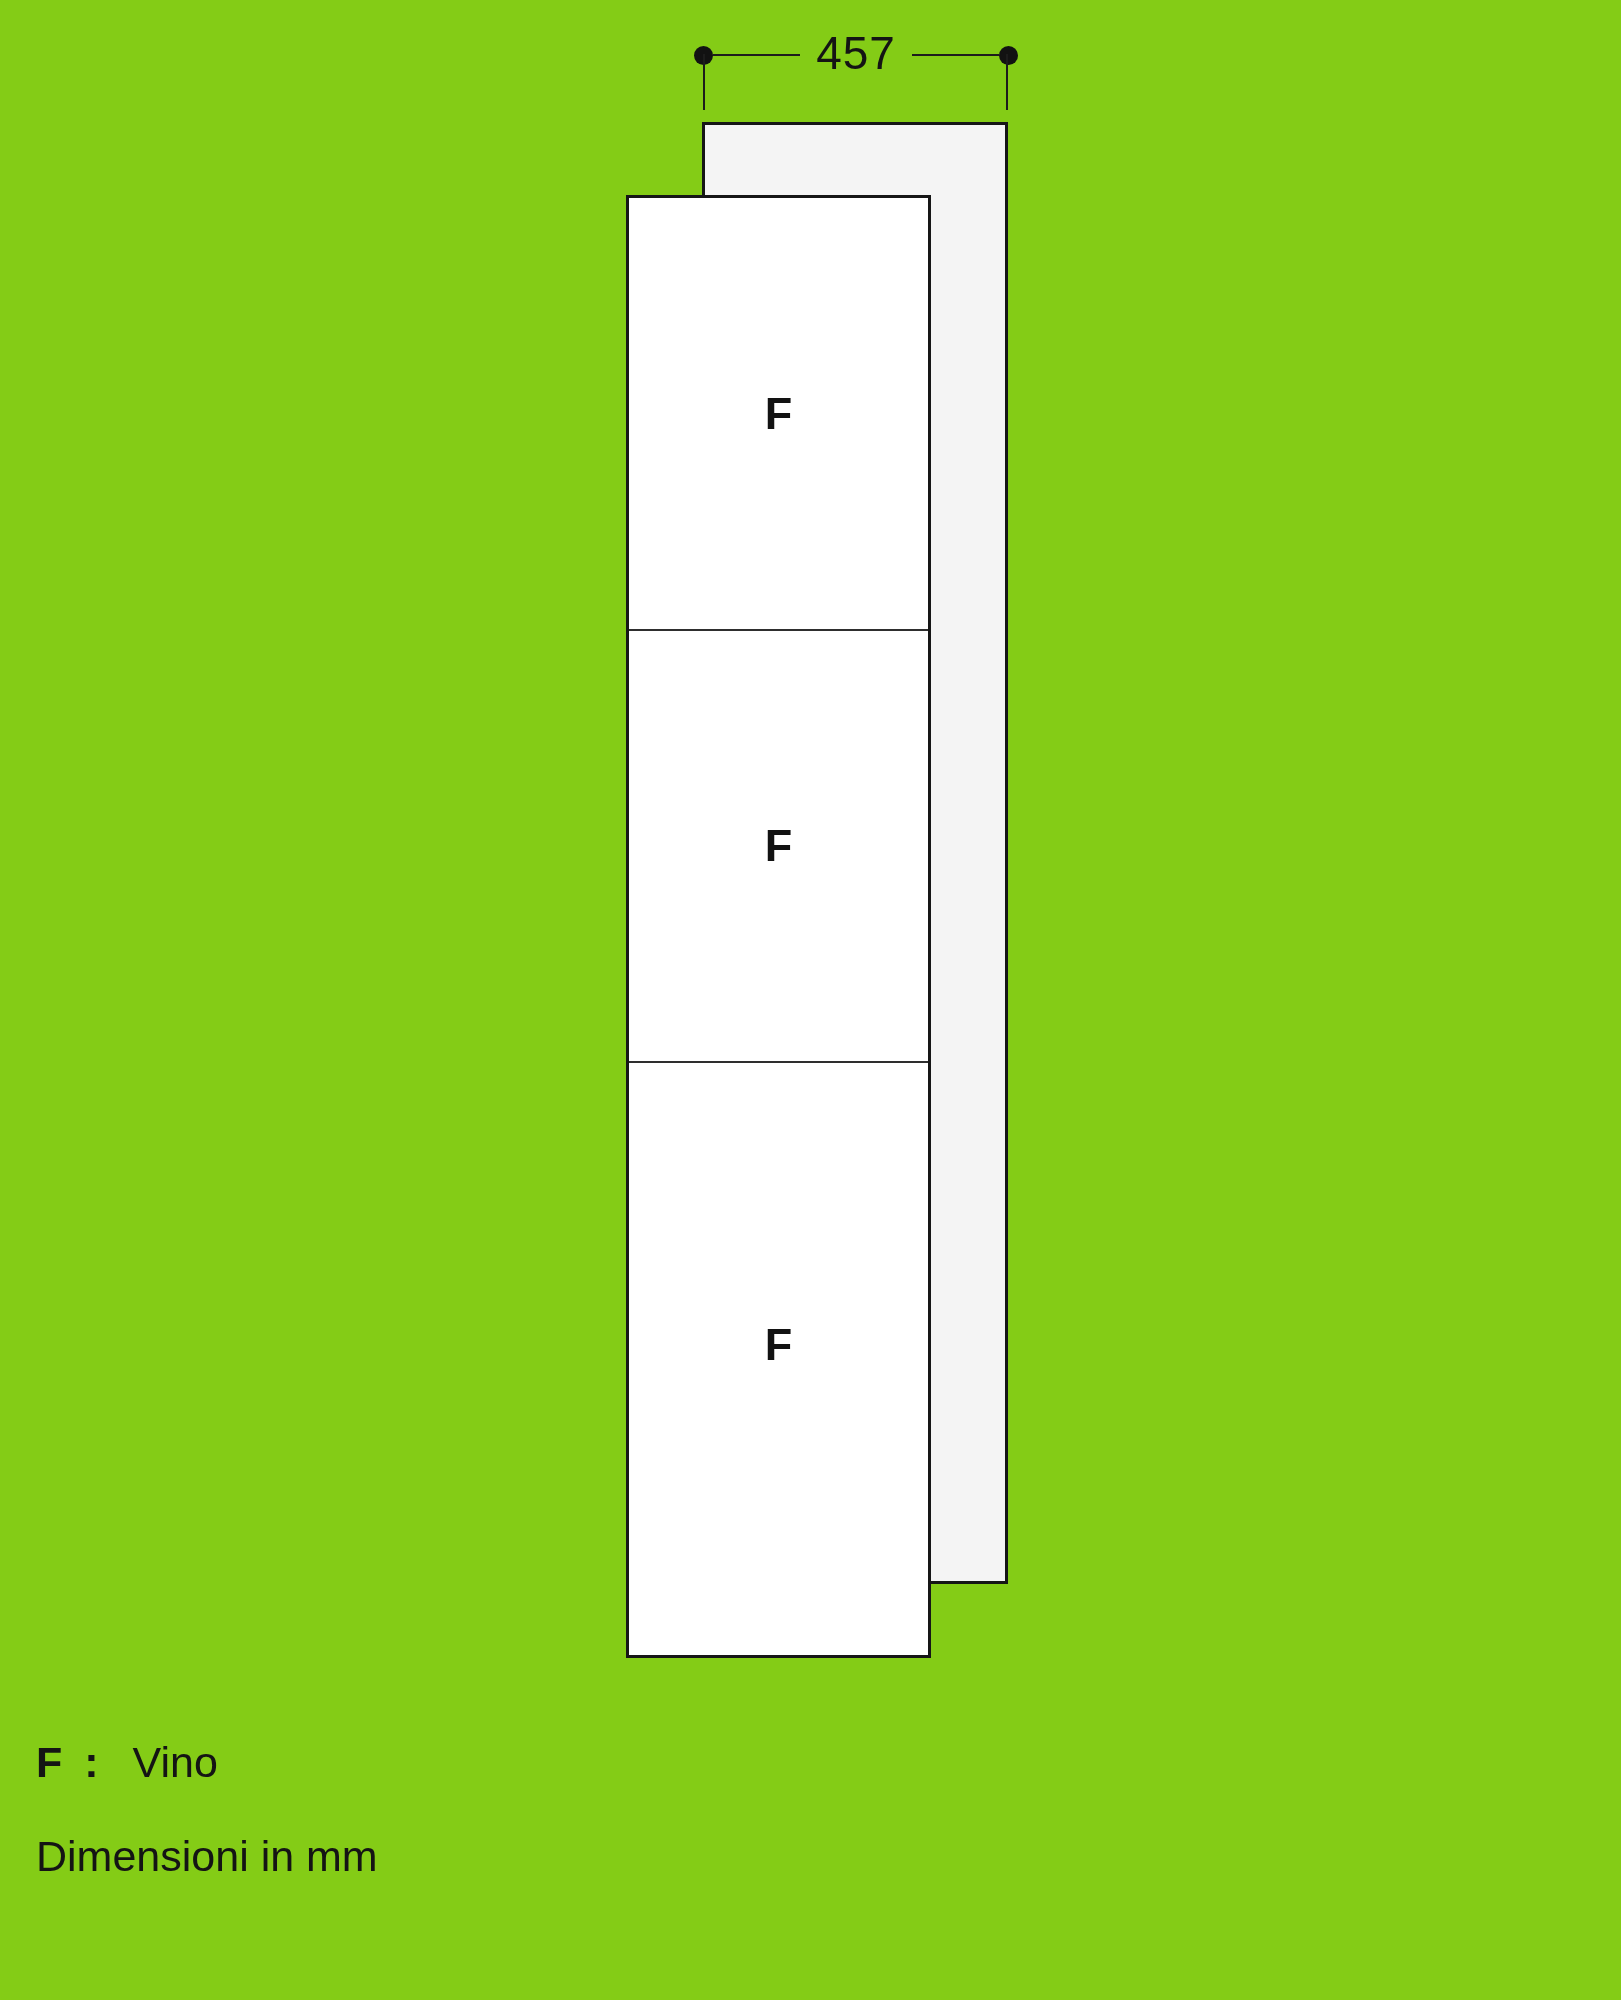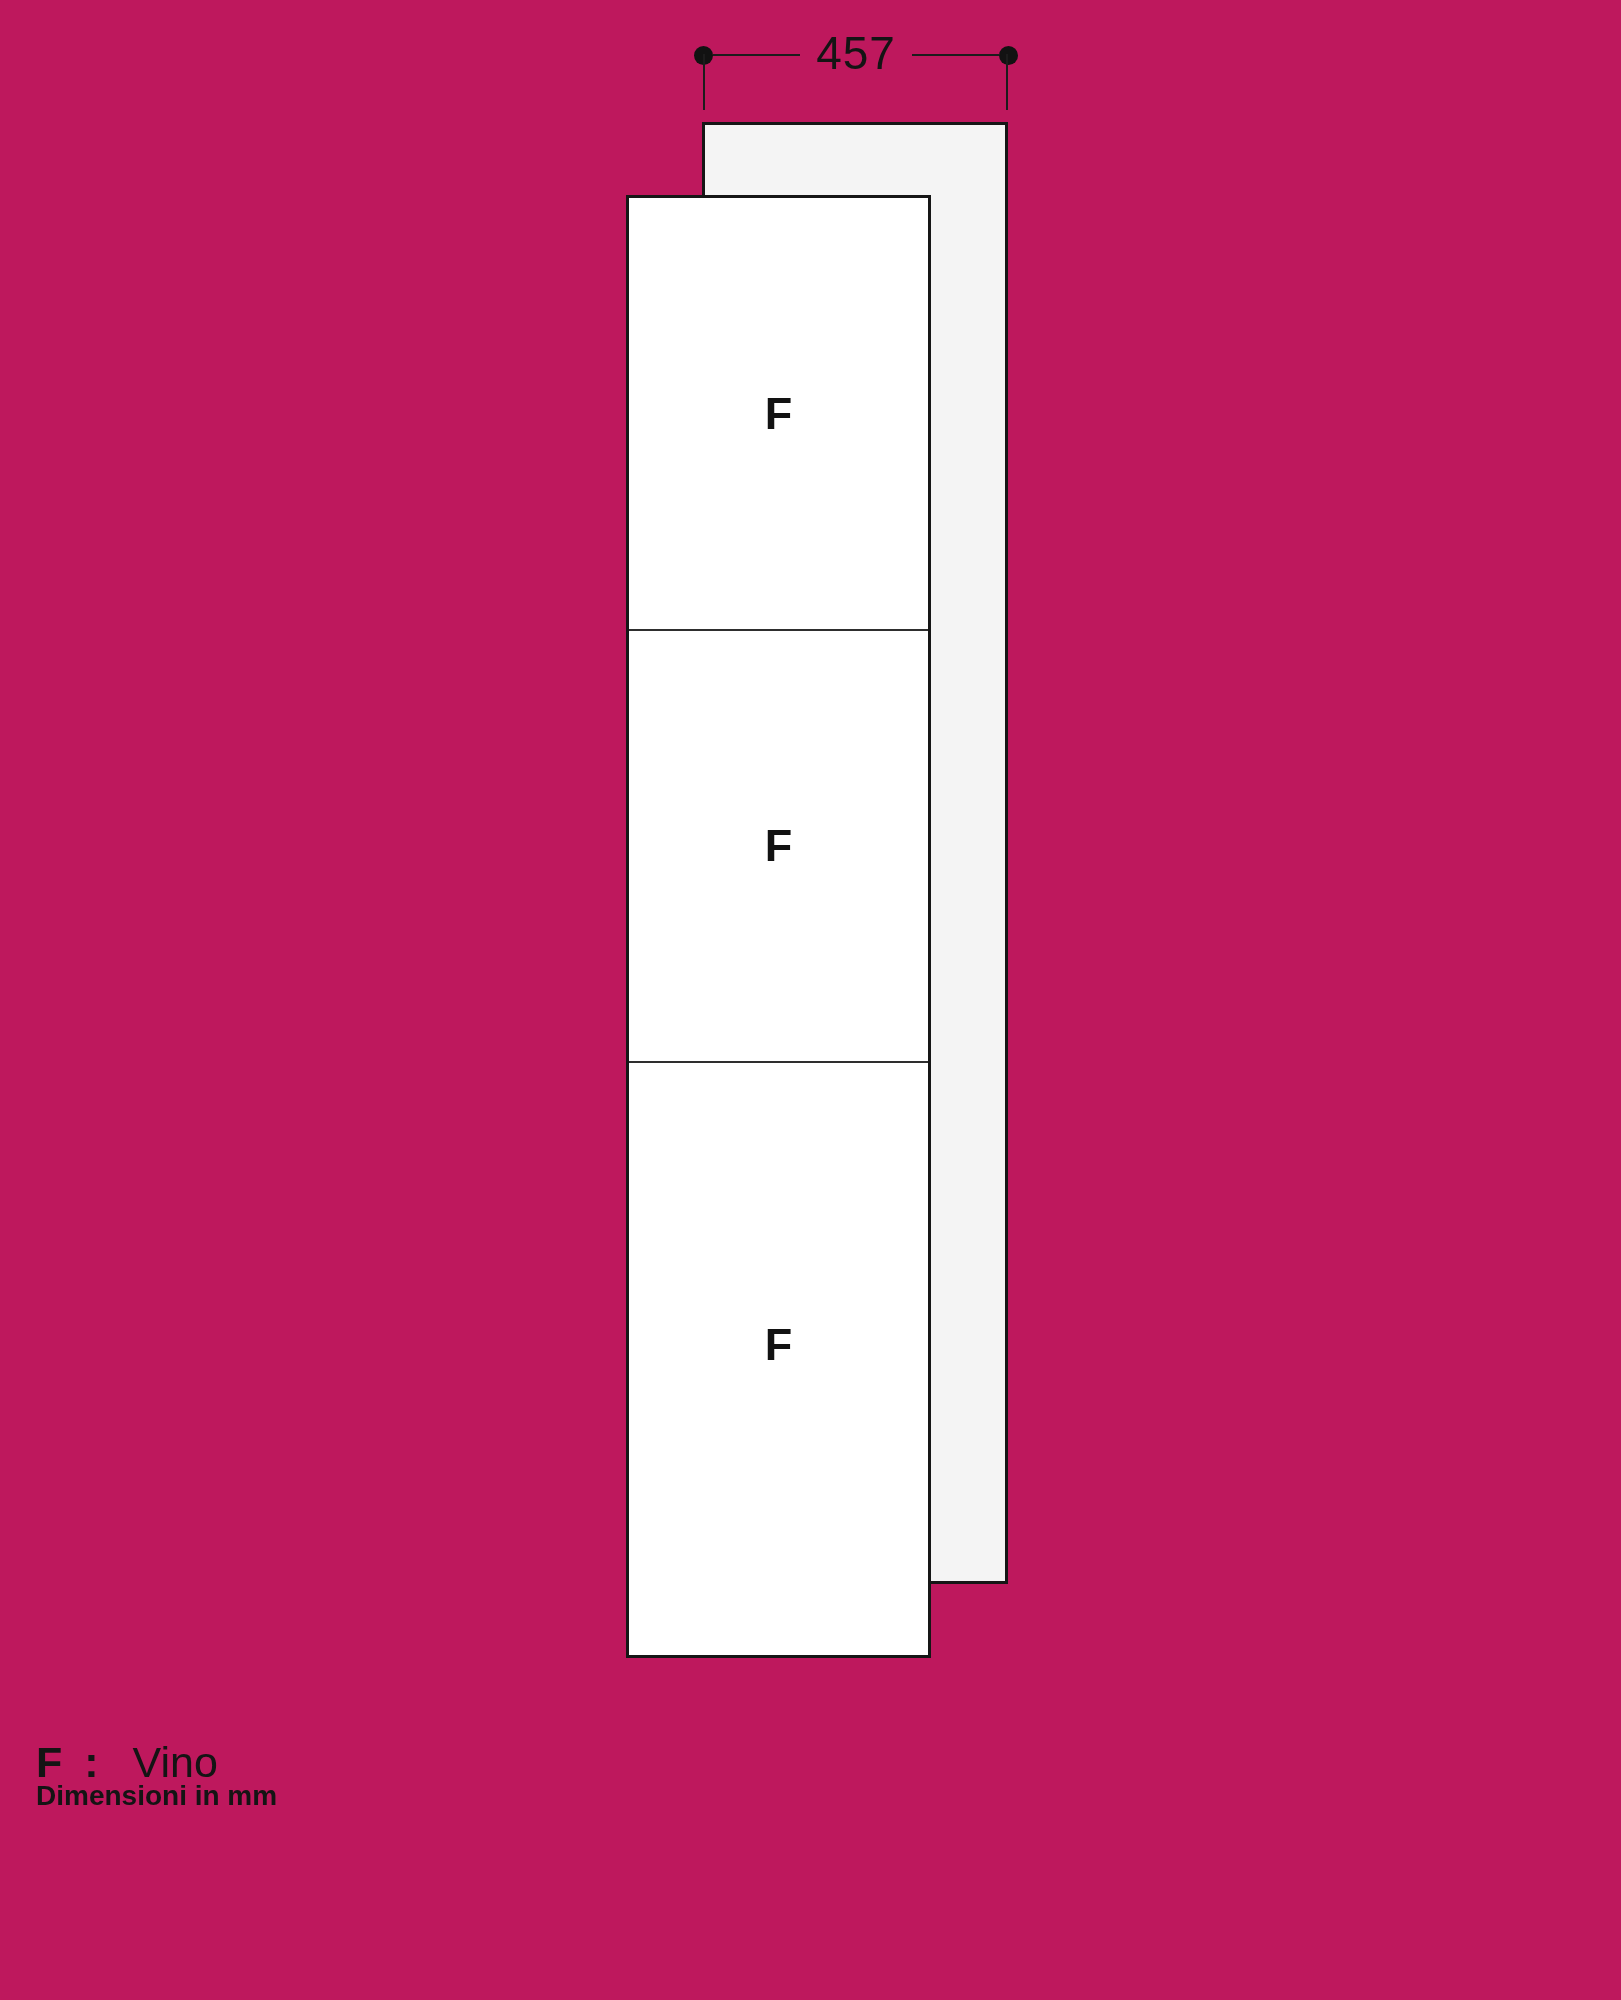--- a/index.html
+++ b/index.html
@@ -4,21 +4,21 @@
 <style>
   html, body {
     margin: 0;
     padding: 0;
     background: #ffffff;
   }
   .canvas {
     position: relative;
     width: 1621px;
     height: 2000px;
-    background: #be185d;
+    background: #84cc16;
     font-family: "Liberation Sans", sans-serif;
     color: #141414;
     overflow: hidden;
   }
 
   
   .dim-row {
     position: absolute;
     left: 694px;
     top: 30px;
@@ -111,24 +111,24 @@
     line-height: 1.15;
     color: #141414;
     white-space: nowrap;
   }
   .legend-symbol { font-weight: 700; }
   .legend-sep    { font-weight: 700; margin: 0 10px; }
   .legend-meaning{ font-weight: 400; margin-left: 12px; }
   .units-note {
     position: absolute;
     left: 36px;
-    top: 1780px;
-    font-size: 28px;
+    top: 1832px;
+    font-size: 43px;
     line-height: 1.15;
-    font-weight: 700;
+    font-weight: 400;
     color: #141414;
     white-space: nowrap;
   }
 </style>
 </head>
 <body>
 
 <div class="canvas">
 
   <div class="dim-row">

